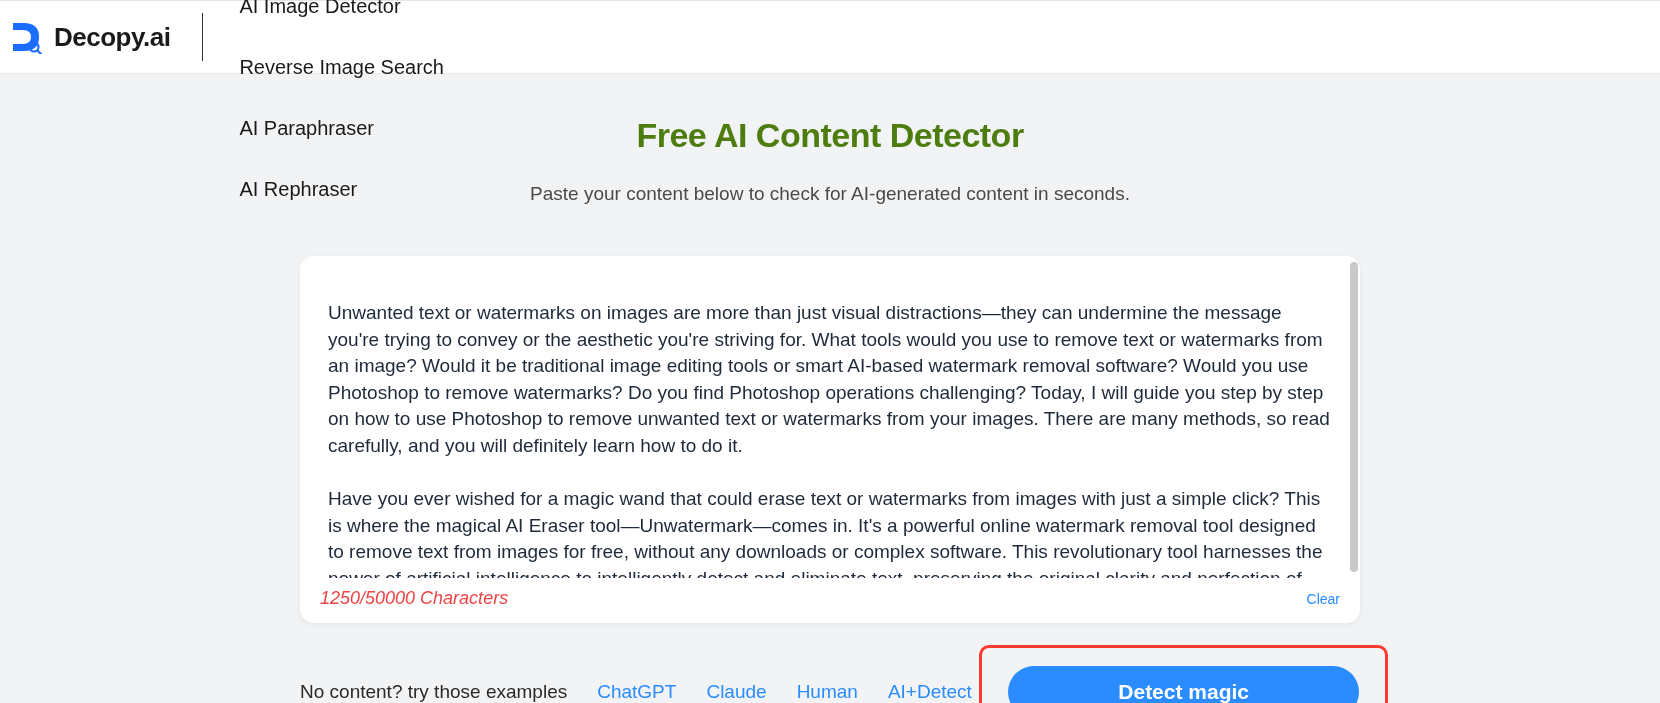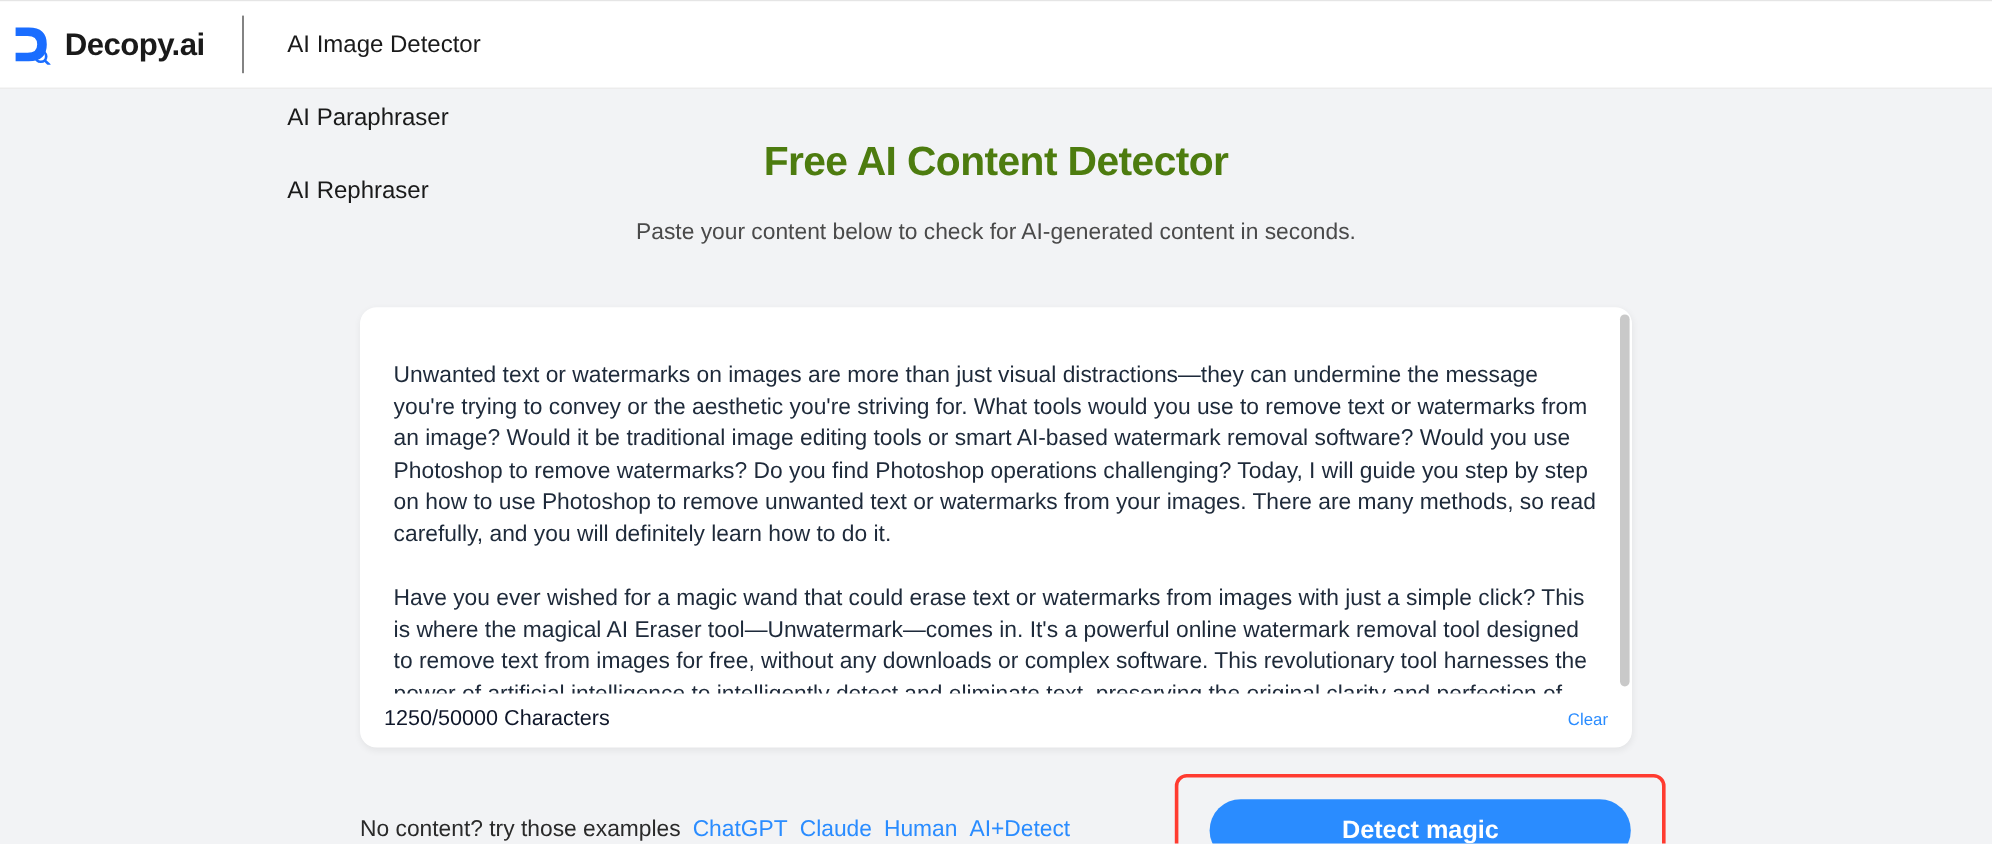--- a/index.html
+++ b/index.html
@@ -99,38 +99,39 @@
     border-radius: 4px;
   }
   .card-footer {
     display: flex;
     justify-content: space-between;
     align-items: center;
     padding: 10px 20px 14px 20px;
   }
   .char-count {
     font-size: 18px;
-    color: #0f172a;
+    color: #ef4444;
+    font-style: italic;
   }
   .clear-link {
     font-size: 14px;
     color: #2a8cff;
     cursor: pointer;
   }
   .action-row {
     margin-top: 22px;
     width: 1060px;
     display: flex;
     align-items: center;
     justify-content: space-between;
   }
   .examples {
     display: flex;
     align-items: center;
-    gap: 10px;
+    gap: 30px;
     font-size: 19px;
   }
   .examples-label {
     color: #2a2a2a;
   }
   .example-link {
     color: #2a8cff;
     cursor: pointer;
   }
   .detect-wrap {
@@ -162,20 +163,21 @@
         <line x1="27.5" y1="30.5" x2="31" y2="34" stroke="#1a6dff" stroke-width="2.2" stroke-linecap="round"></line>
       </svg>
     </div>
     <span class="brand-name">Decopy.ai</span>
   </div>
   <div class="nav-divider"></div>
   <nav class="nav">
     <span class="nav-item">Home</span>
     <span class="nav-item">AI Reverse Detector</span>
     <span class="nav-item">AI Image Detector</span>
+    <span class="nav-item">Reverse Image Search</span>
     <span class="nav-item">AI Paraphraser</span>
     <span class="nav-item">AI Rephraser</span>
   </nav>
 </header>
 
 <main class="main">
   <h1 class="page-title">Free AI Content Detector</h1>
   <p class="page-subtitle">Paste your content below to check for AI-generated content in seconds.</p>
 
   <div class="card">

